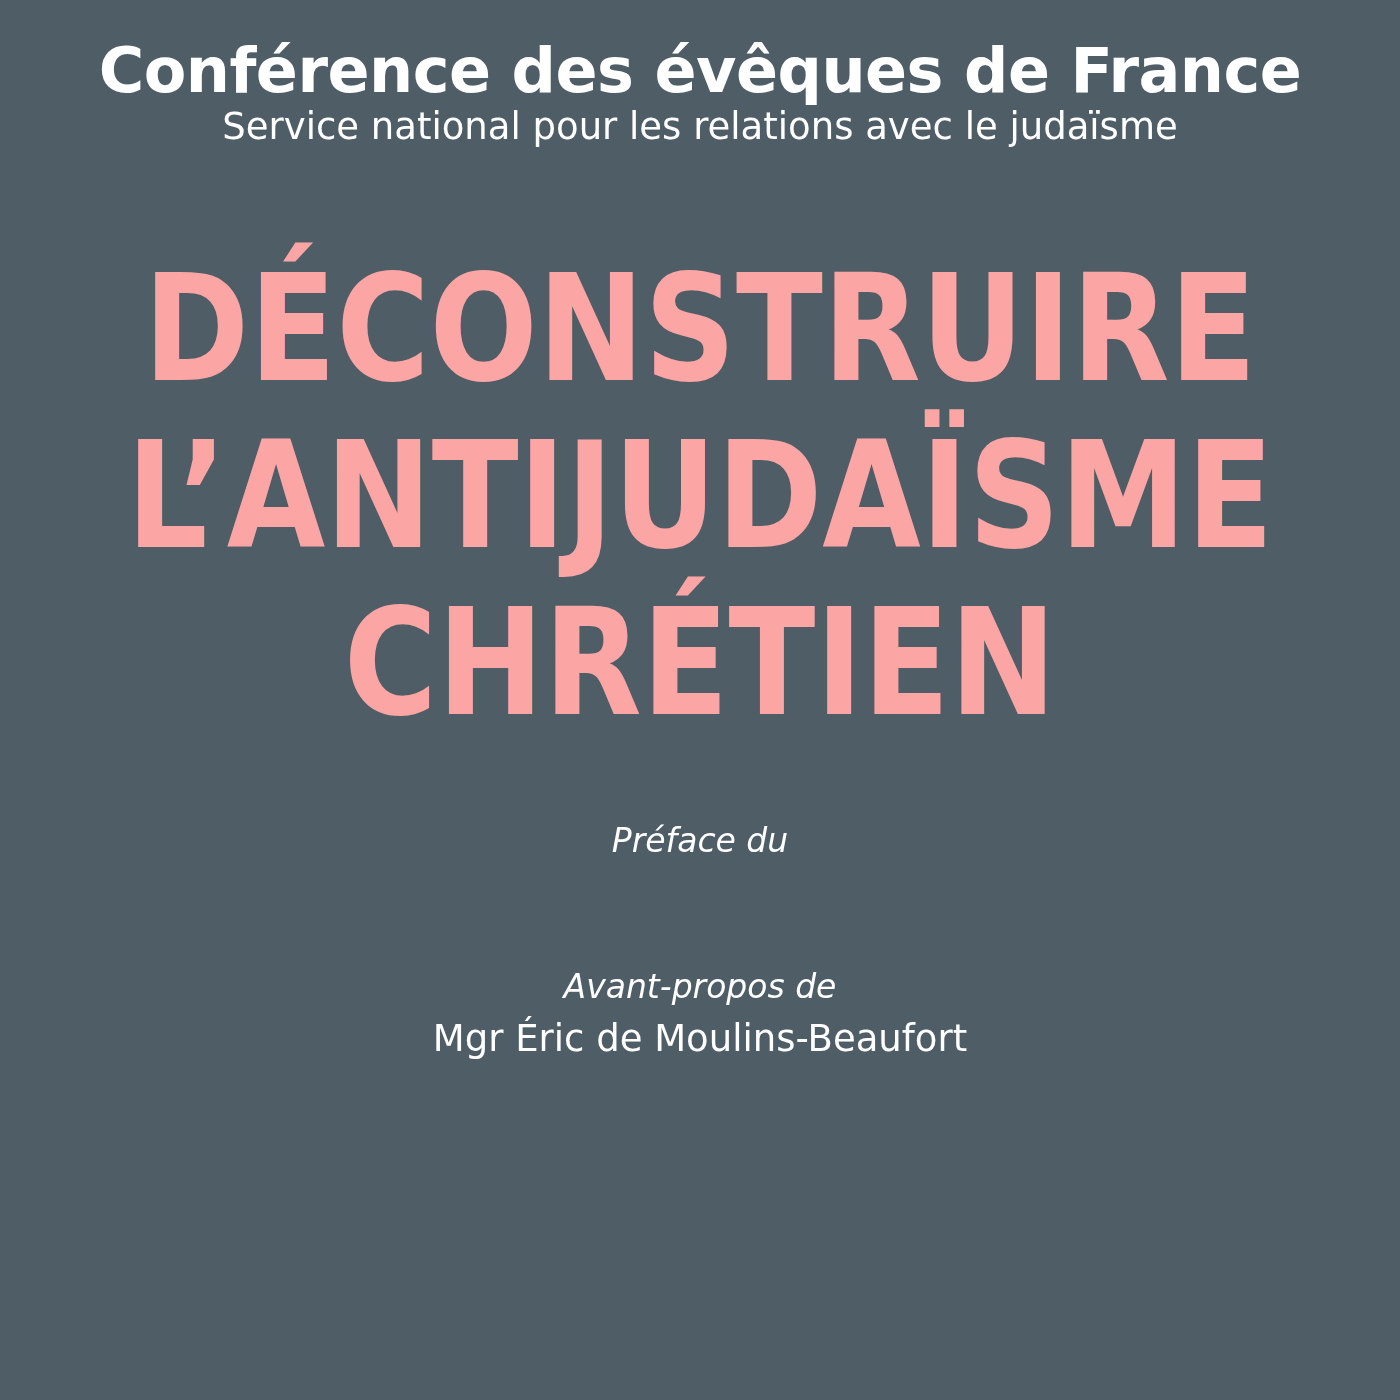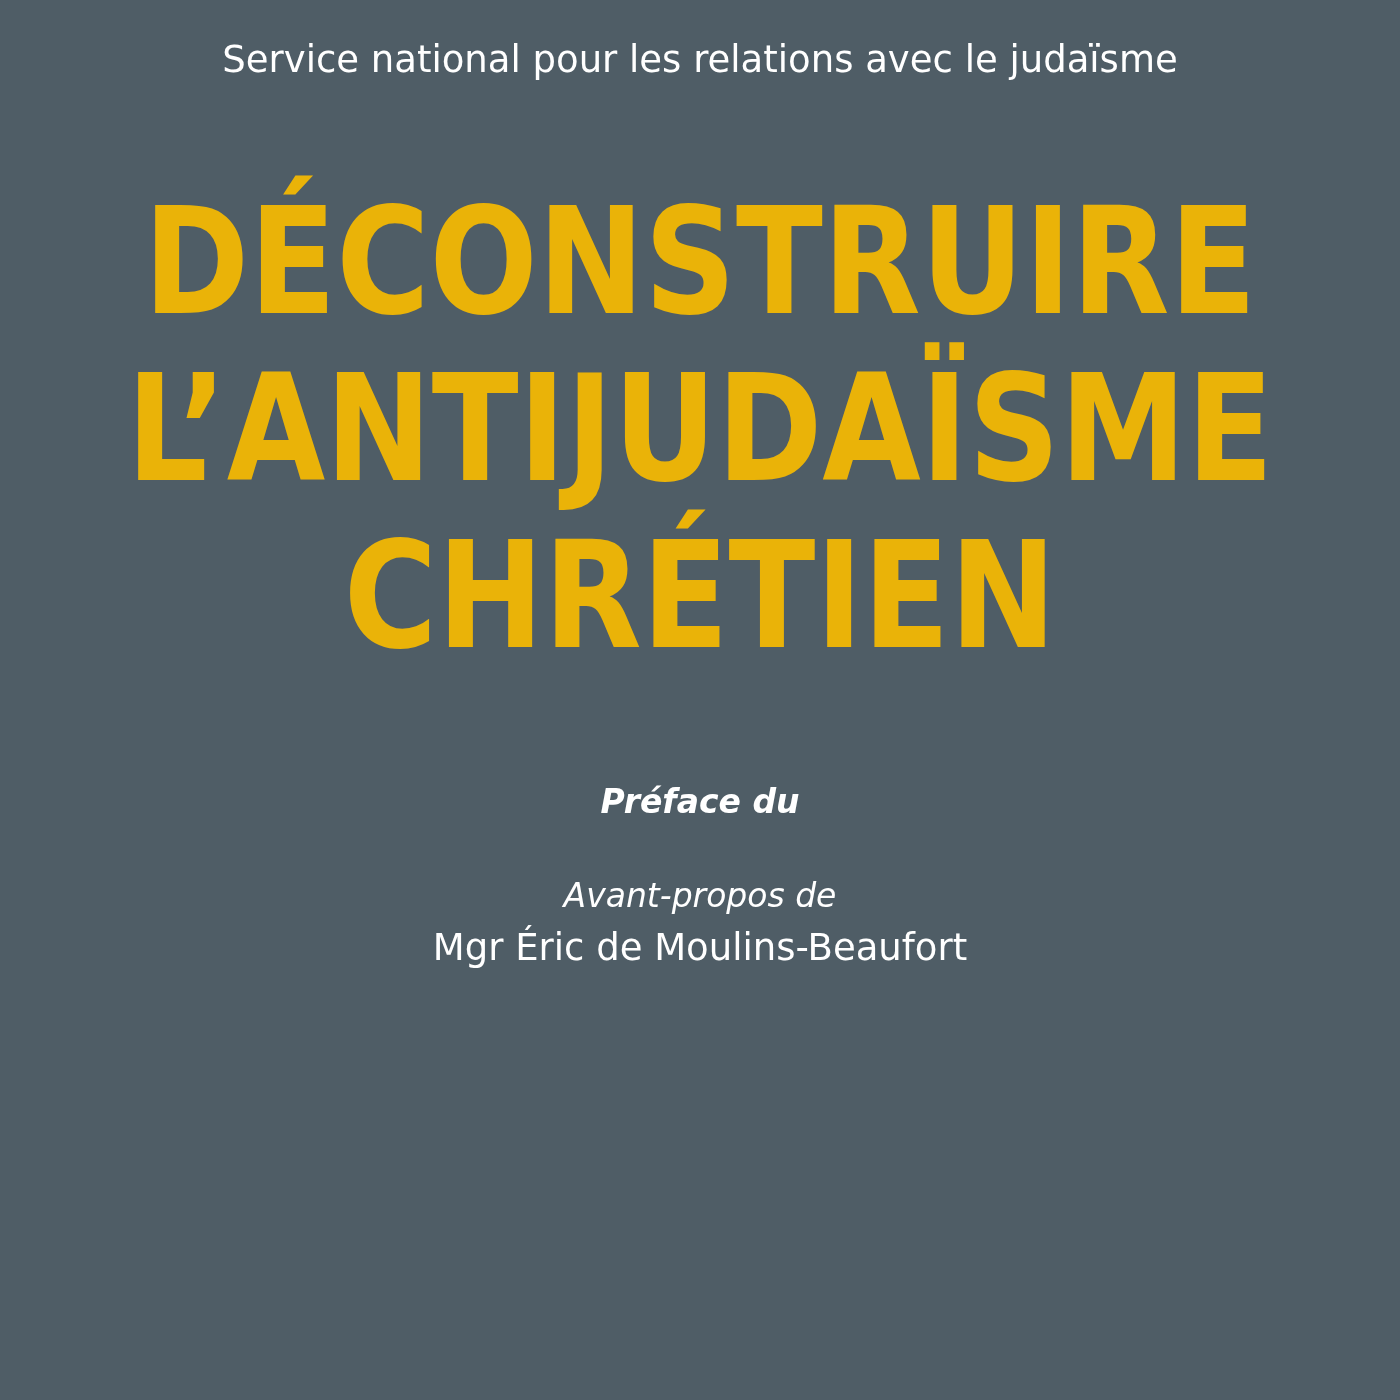--- a/index.html
+++ b/index.html
@@ -43,21 +43,21 @@
     font-weight: normal;
     font-size: 37px;
     line-height: 1.2;
     margin-top: 0;
     white-space: nowrap;
   }
   .title-block {
     margin-top: 108px;
     width: 100%;
     text-align: center;
-    color: #eab308;
+    color: #fca5a5;
     font-family: "DejaVu Sans", sans-serif;
     font-weight: bold;
   }
   .title-line {
     display: block;
     line-height: 0.98;
     white-space: nowrap;
     text-transform: uppercase;
   }
   .title-line-1 {
@@ -74,43 +74,43 @@
     margin-top: 22px;
     transform: scaleX(0.86);
   }
   .credits {
     width: 100%;
     text-align: center;
     color: #ffffff;
     font-family: "DejaVu Sans", sans-serif;
   }
   .credit-group-1 {
-    margin-top: 112px;
-    font-weight: bold;
+    margin-top: 84px;
   }
   .credit-group-2 {
-    margin-top: 52px;
+    margin-top: 104px;
   }
   .credit-role {
     font-style: italic;
     font-size: 33px;
     line-height: 1.25;
   }
   .credit-person {
     font-size: 37px;
     line-height: 1.3;
     margin-top: 8px;
   }
 </style>
 </head>
 <body>
 
 <div class="cover">
 
   <div class="publisher-block">
+    <div class="publisher-name">Conférence des évêques de France</div>
     <div class="publisher-dept">Service national pour les relations avec le judaïsme</div>
   </div>
 
   <div class="title-block">
     <span class="title-line title-line-1">DÉCONSTRUIRE</span>
     <span class="title-line title-line-2">L’ANTIJUDAÏSME</span>
     <span class="title-line title-line-3">CHRÉTIEN</span>
   </div>
 
   <div class="credits">

